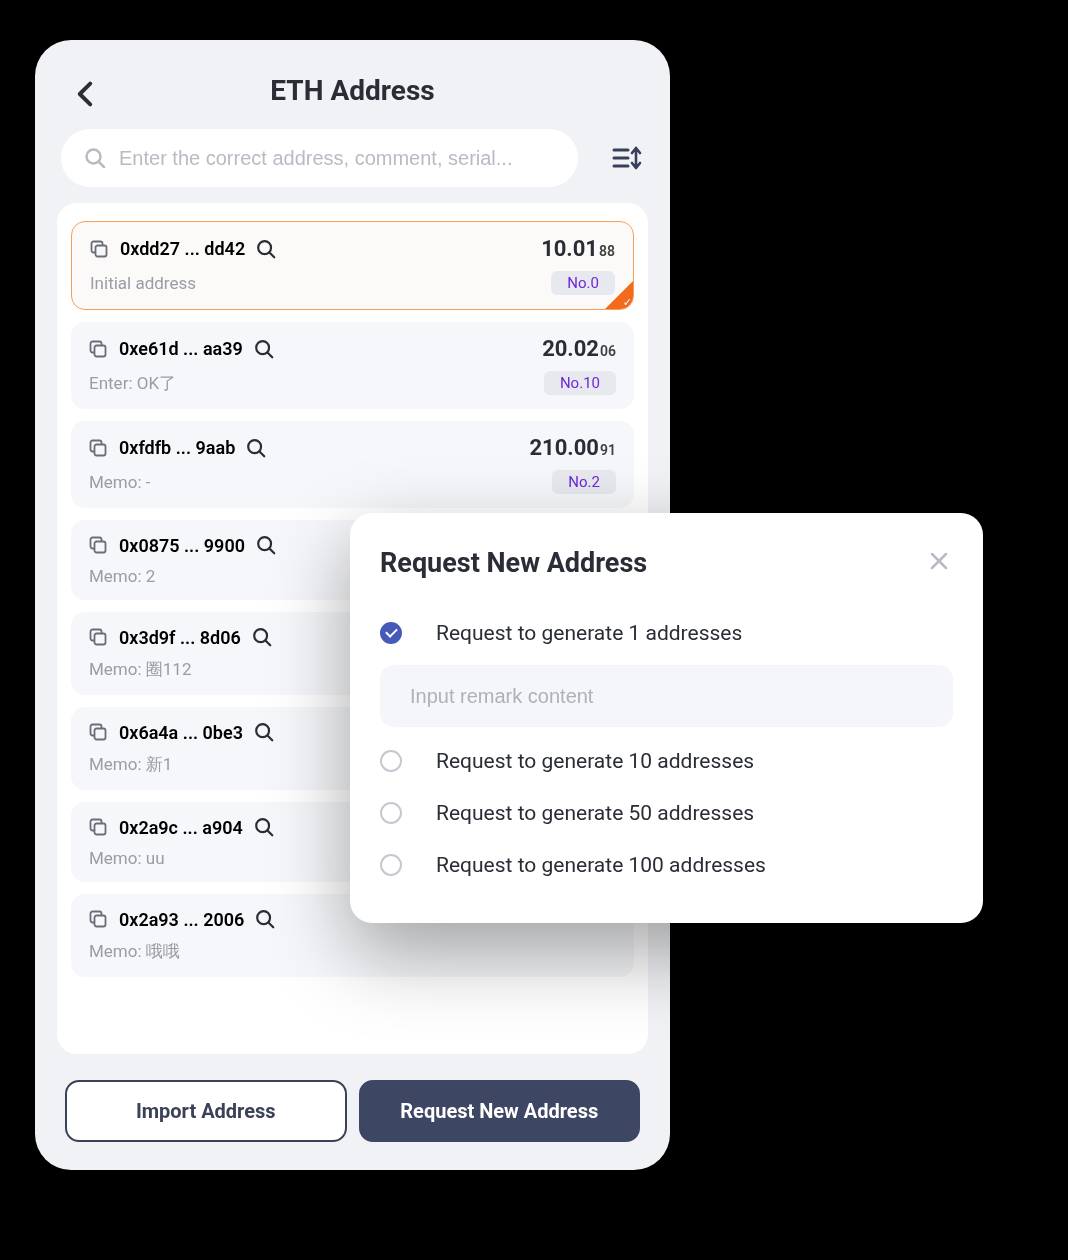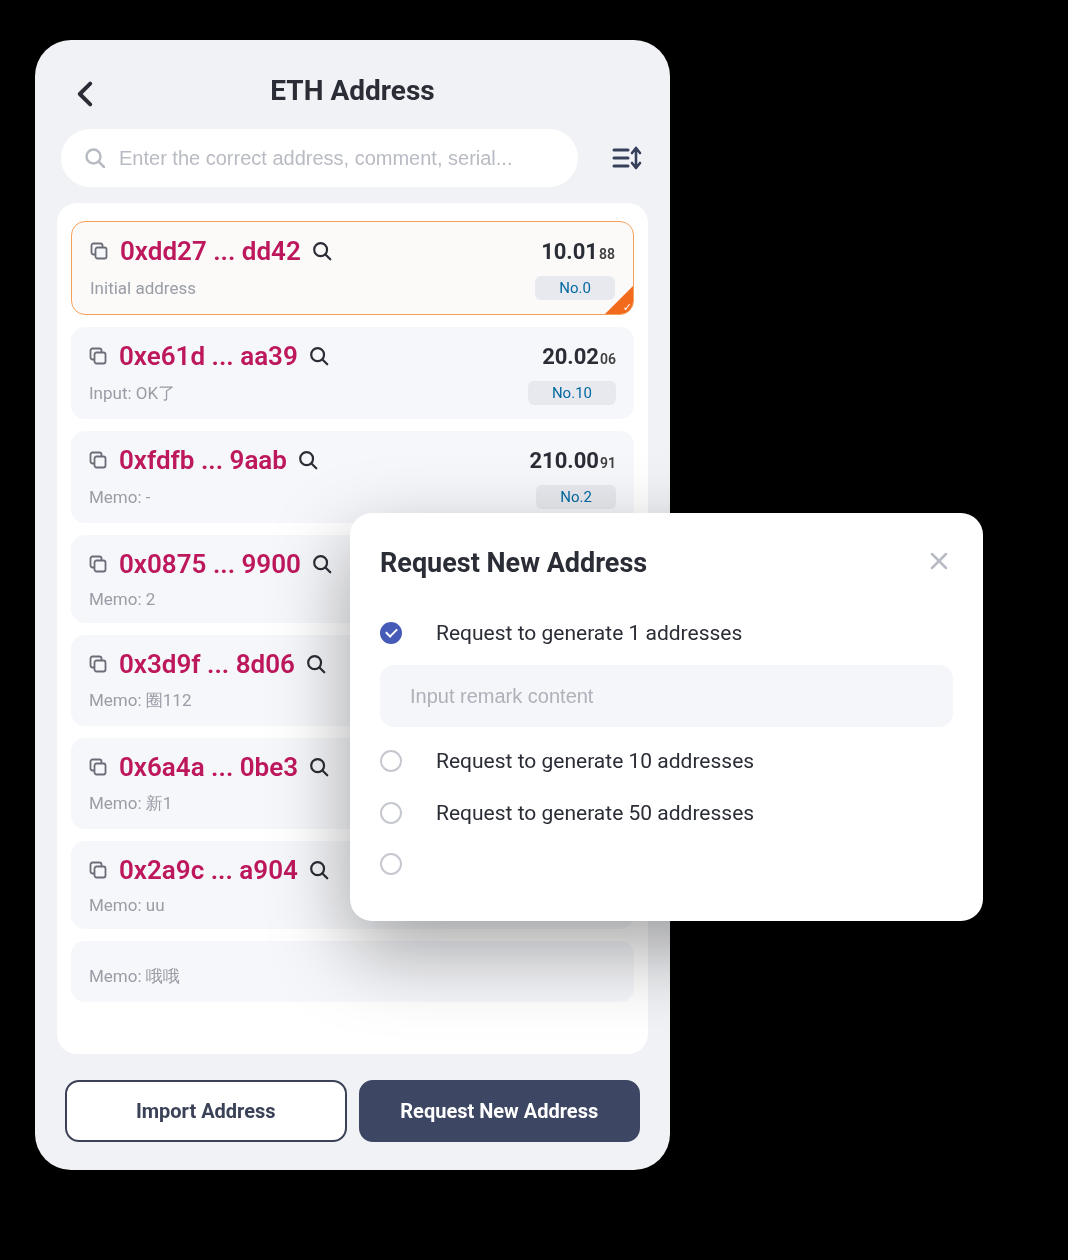--- a/index.html
+++ b/index.html
@@ -103,23 +103,23 @@
     background: #fbfaf9;
     border: 1px solid #f5a05a;
   }
   .addr-row1 {
     display: flex;
     align-items: center;
     gap: 12px;
   }
   .copy-icon { color: #6a6d78; cursor:pointer; flex-shrink:0; }
   .addr-text {
-    font-size: 26px;
+    font-size: 18px;
     font-weight: 600;
-    color: #be185d;
+    color: #000000;
   }
   .mag-icon { color: #2a2d35; cursor:pointer; flex-shrink:0; margin-left:-2px;}
   .balance {
     margin-left: auto;
     font-size: 22px;
     font-weight: 700;
     color: #2a2d35;
     display: flex;
     align-items: baseline;
   }
@@ -134,23 +134,23 @@
     align-items: center;
     margin-top: 10px;
   }
   .memo {
     font-size: 17px;
     color: #9a9ca6;
   }
   .badge {
     margin-left: auto;
     font-size: 15px;
-    color: #0369a1;
+    color: #6d28d9;
     background: #e8e9ee;
-    padding: 3px 24px;
+    padding: 3px 16px;
     border-radius: 6px;
   }
   .corner-flag {
     position: absolute;
     right: -2px;
     bottom: -2px;
     width: 0;
     height: 0;
     border-style: solid;
     border-width: 0 0 32px 32px;
@@ -339,21 +339,21 @@
         <svg class="mag-icon" width="22" height="22" viewBox="0 0 24 24" fill="none">
             <circle cx="10.5" cy="10.5" r="7" stroke="currentColor" stroke-width="2.4"></circle>
             <path d="M16 16 L21 21" stroke="currentColor" stroke-width="2.4" stroke-linecap="round"></path>
           </svg>
         <div class="balance">
           <span>20.02</span>
           <span class="balance-decimal">06</span>
         </div>
       </div>
       <div class="addr-row2">
-        <span class="memo">Input: OK了</span>
+        <span class="memo">Enter: OK了</span>
         <span class="badge">No.10</span>
       </div>
     </div>
 
     <div class="addr-card">
       <div class="addr-row1">
         <svg class="copy-icon" width="18" height="18" viewBox="0 0 18 18" fill="none">
             <rect x="1.5" y="1.5" width="11" height="11" rx="2" stroke="currentColor" stroke-width="1.8"></rect>
             <rect x="5.5" y="5.5" width="11" height="11" rx="2" stroke="currentColor" stroke-width="1.8" fill="#f6f7fa"></rect>
           </svg>
@@ -435,20 +435,31 @@
             <circle cx="10.5" cy="10.5" r="7" stroke="currentColor" stroke-width="2.4"></circle>
             <path d="M16 16 L21 21" stroke="currentColor" stroke-width="2.4" stroke-linecap="round"></path>
           </svg>
       </div>
       <div class="addr-row2">
         <span class="memo">Memo: uu</span>
       </div>
     </div>
 
     <div class="addr-card">
+      <div class="addr-row1">
+        <svg class="copy-icon" width="18" height="18" viewBox="0 0 18 18" fill="none">
+            <rect x="1.5" y="1.5" width="11" height="11" rx="2" stroke="currentColor" stroke-width="1.8"></rect>
+            <rect x="5.5" y="5.5" width="11" height="11" rx="2" stroke="currentColor" stroke-width="1.8" fill="#f6f7fa"></rect>
+          </svg>
+        <span class="addr-text">0x2a93 ... 2006</span>
+        <svg class="mag-icon" width="22" height="22" viewBox="0 0 24 24" fill="none">
+            <circle cx="10.5" cy="10.5" r="7" stroke="currentColor" stroke-width="2.4"></circle>
+            <path d="M16 16 L21 21" stroke="currentColor" stroke-width="2.4" stroke-linecap="round"></path>
+          </svg>
+      </div>
       <div class="addr-row2">
         <span class="memo">Memo: 哦哦</span>
       </div>
     </div>
 
   </div>
 
   <div class="bottom-buttons">
     <div class="btn btn-outline">Import Address</div>
     <div class="btn btn-solid">Request New Address</div>
@@ -480,14 +491,15 @@
     <div class="option-label">Request to generate 10 addresses</div>
   </div>
 
   <div class="option-row">
     <div class="radio"></div>
     <div class="option-label">Request to generate 50 addresses</div>
   </div>
 
   <div class="option-row">
     <div class="radio"></div>
+    <div class="option-label">Request to generate 100 addresses</div>
   </div>
 </div>
 
 </body></html>

